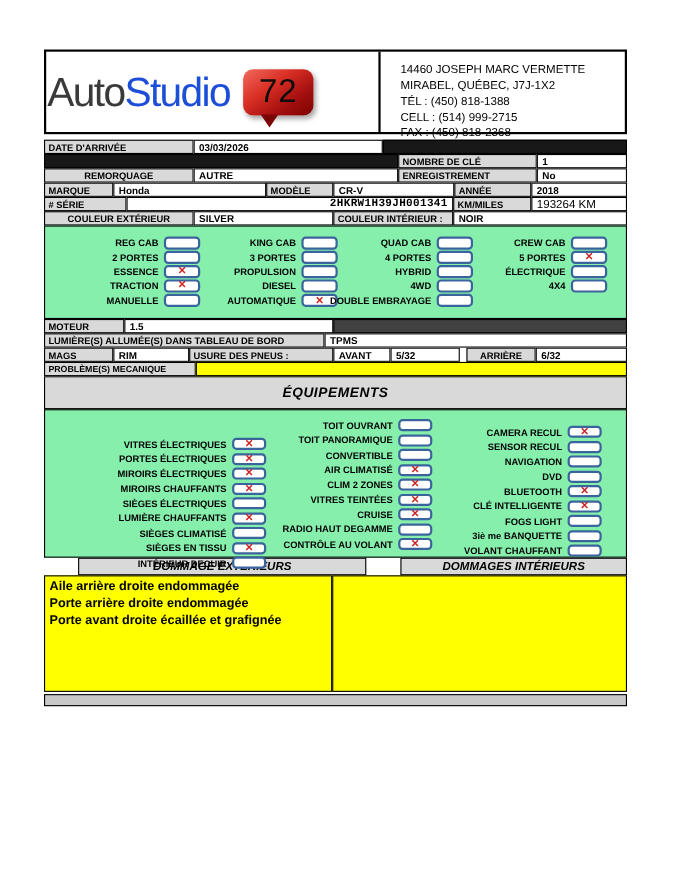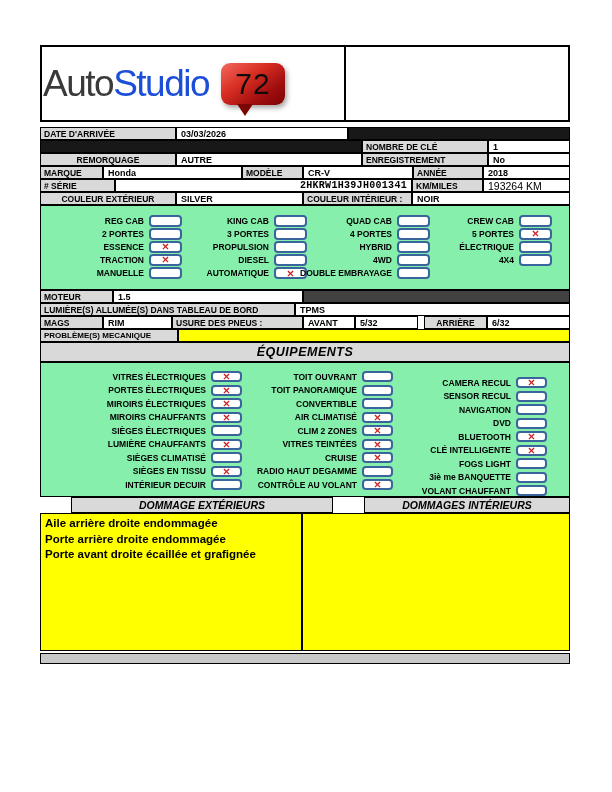--- a/index.html
+++ b/index.html
@@ -50,46 +50,53 @@
   .cabbox .cbrow { height:13.2px; }
   .eqbox  .cbrow { height:13.5px; }
   .cblabel { font-size:8.5px; font-weight:bold; white-space:nowrap; }
   .cb { width:33px; height:12px; margin-left:5px; background:#fff;
         border:2px solid #3a659c; border-radius:4px; flex:0 0 33px;
         display:flex; align-items:center; justify-content:center;
         font-size:9.5px; font-weight:bold; color:#cc2222; line-height:1; }
   .eqbox .cb { width:31px; flex:0 0 31px; height:11px; }
 
   
-  .sechdr { height:20px; border:1px solid #000; background:#d9d9d9;
+  .sechdr { height:30px; border:1px solid #000; background:#d9d9d9;
     display:flex; align-items:center; justify-content:center;
     font-size:12.5px; font-weight:bold; font-style:italic; letter-spacing:.5px; }
   .dmghdr { height:16px; }
   .dmghdr .c { height:16px; background:#d9d9d9; font-weight:bold; font-style:italic;
     font-size:10.5px; justify-content:center;margin-left:31px; }
 
   
   .dmgbody { display:flex; }
-  .dmgcell { border:1.5px solid #000; background:#ffff00; height:138px;
+  .dmgcell { border:1.5px solid #000; background:#ffff00; height:106px;
     padding:2px 4px; font-size:11.5px; font-weight:bold; line-height:15.5px; overflow:hidden; }
   .footerbar { margin-top:2px; height:11px; background:#c8c8c8; border:1.5px solid #000; }
 </style>
 </head>
 <body>
 
 <div class="page">
   <div class="form">
 
     <div class="hdr">
       <div class="hdr-logo">
         <span class="logo-auto">Auto</span>
           <span class="logo-studio">Studio</span>
         <div class="badge">
           <span>72</span>
         </div>
+      </div>
+      <div class="hdr-contact">
+        <div>14460 JOSEPH MARC VERMETTE</div>
+        <div>MIRABEL, QUÉBEC, J7J-1X2</div>
+        <div>TÉL : (450) 818-1388</div>
+        <div>CELL : (514) 999-2715</div>
+        <div>FAX : (450) 818-2368</div>
       </div>
     </div>
 
     <div class="tbl">
       <div class="r">
         <div class="c lbl" style="flex:0 0 136px">DATE D'ARRIVÉE</div>
         <div class="c val" style="flex:0 0 172px">03/03/2026</div>
         <div class="c dark" style="flex:1"></div>
       </div>
       <div class="r">
@@ -252,21 +259,21 @@
         <div class="c val" style="flex:1">6/32</div>
       </div>
       <div class="r">
         <div class="c lbl" style="flex:0 0 138px; font-size:8px">PROBLÈME(S) MECANIQUE</div>
         <div class="c ylw" style="flex:1"></div>
       </div>
     </div>
 
     <div class="sechdr">ÉQUIPEMENTS</div>
     <div class="box eqbox">
-      <div class="cbcol" style="width:201px; top:7px">
+      <div class="cbcol" style="width:201px; top:24px">
 
           <div class="cbrow">
             <span class="cblabel">VITRES ÉLECTRIQUES</span>
             <span class="cb">✕</span>
           </div>
 
           <div class="cbrow">
             <span class="cblabel">PORTES ÉLECTRIQUES</span>
             <span class="cb">✕</span>
           </div>

